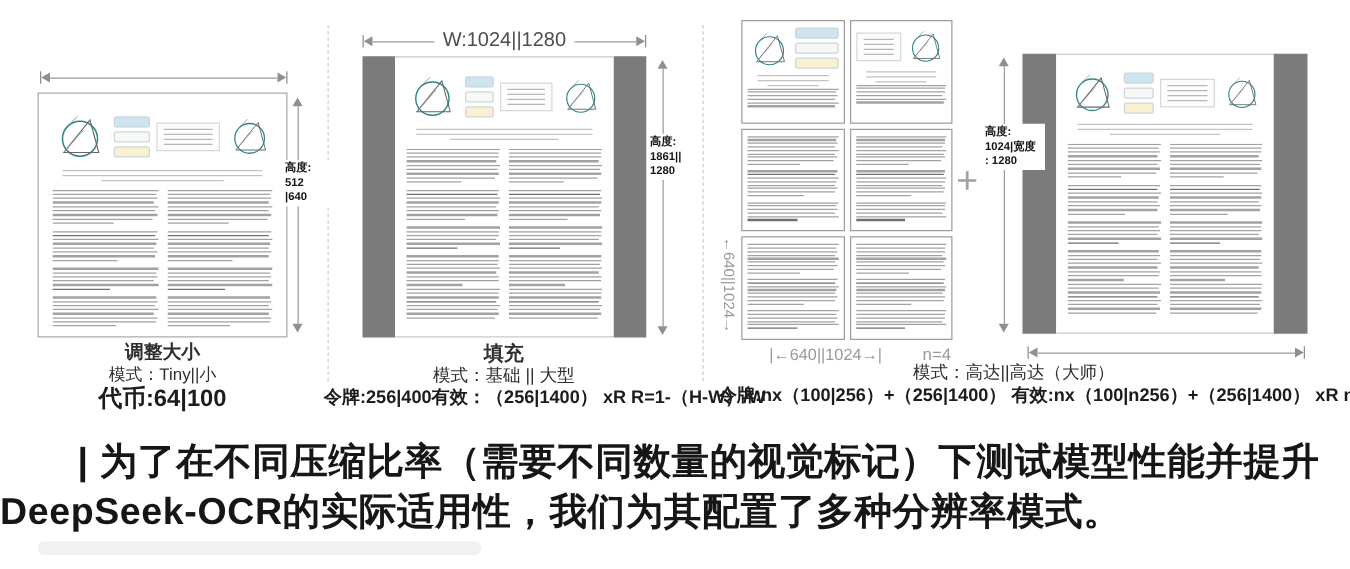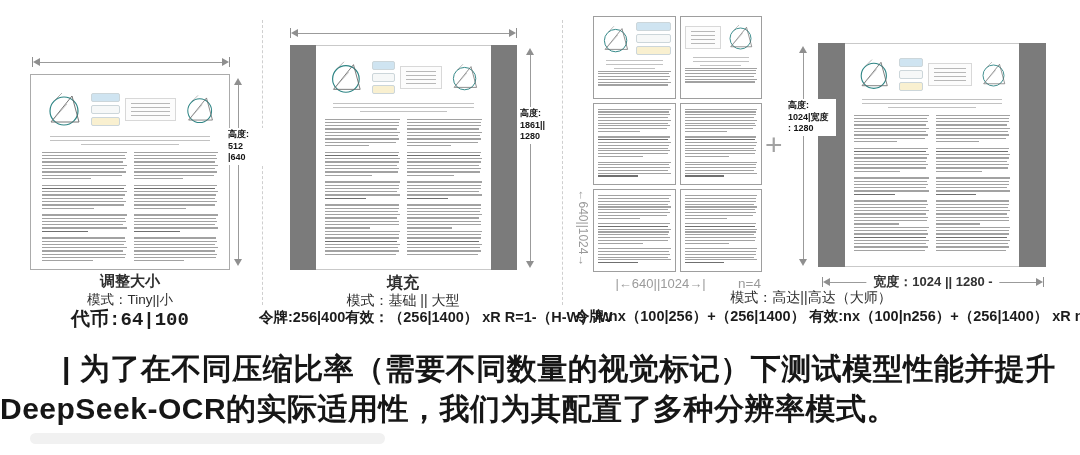--- a/index.html
+++ b/index.html
@@ -193,30 +193,31 @@
       <span class="ln"></span>
       <span class="av d"></span>
   </div>
   <div class="side-lbl" style="left:226px;top:128px;width:36px;">
     <div>高度: 512</div>
     <div>|640</div>
   </div>
 
   <div class="cap-row nowrap" style="left:30px;top:272px;width:200px;font-size:15px;font-weight:600;">调整大小</div>
   <div class="cap-row nowrap" style="left:10px;top:291px;width:240px;font-size:13.5px;font-weight:500;">模式：Tiny||小</div>
-  <div class="tok-row" style="left:10px;top:306px;width:240px;font-size:19px;font-family:Liberation Mono, monospace;">代币:64|100</div>
+  <div class="tok-row" style="left:10px;top:306px;width:240px;font-size:19px;">代币:64|100</div>
 
   <div class="vsep" style="left:262px;top:20px;height:285px;"></div>
 
   <div class="meas-h" style="left:290px;top:26px;width:227px;">
     <span class="tick"></span>
       <span class="ah l"></span>
       <span class="ln"></span>
       <span class="ah r"></span>
       <span class="tick"></span>
+    <span class="lbl" style="font-size:16px;color:#4d4d4d;font-weight:500;">W:1024||1280</span>
   </div>
 
   <div class="pad-doc" style="left:290px;top:45px;width:227px;height:225px;">
     <div class="gbar" style="width:26px;"></div>
     <div class="page" id="page2">
         <div class="page-plain" style="display: flex; flex-direction: column; height: 100%; overflow: hidden; box-sizing: border-box;">
           <div class="fig">
             <svg viewBox="0 0 44 40" height="38">
               <circle cx="22" cy="22" r="14" fill="none" stroke="#2e8585" stroke-width="1.2"></circle>
               <path d="M9 33 L30 7 L37 33 Z" fill="none" stroke="#666" stroke-width="0.9"></path>
@@ -658,21 +659,20 @@
       </div>
     <div class="gbar" style="width:27px;"></div>
   </div>
 
   <div class="meas-h" style="left:822px;top:275px;width:222px;">
     <span class="tick"></span>
       <span class="ah l"></span>
       <span class="ln"></span>
       <span class="ah r"></span>
       <span class="tick"></span>
-    <span class="lbl" style="font-size:13px;color:#333;font-weight:600;">宽度：1024 || 1280 -</span>
   </div>
 
   <div class="cap-row nowrap" style="left:691px;top:289px;width:240px;font-size:14px;font-weight:500;">模式：高达||高达（大师）</div>
   <div class="tok-row" style="left:575px;top:307px;width:500px;font-size:14.5px;">令牌:nx（100|256）+（256|1400） 有效:nx（100|n256）+（256|1400） xR nE[2:9]</div>
 
   <div class="caption" style="left:62px;top:349px;">| 为了在不同压缩比率（需要不同数量的视觉标记）下测试模型性能并提升</div>
   <div class="caption" style="left:0px;top:389px;">DeepSeek-OCR的实际适用性，我们为其配置了多种分辨率模式。</div>
   <div class="wmark" style="left:30px;top:433px;width:355px;height:11px;"></div>
 
 </div>

